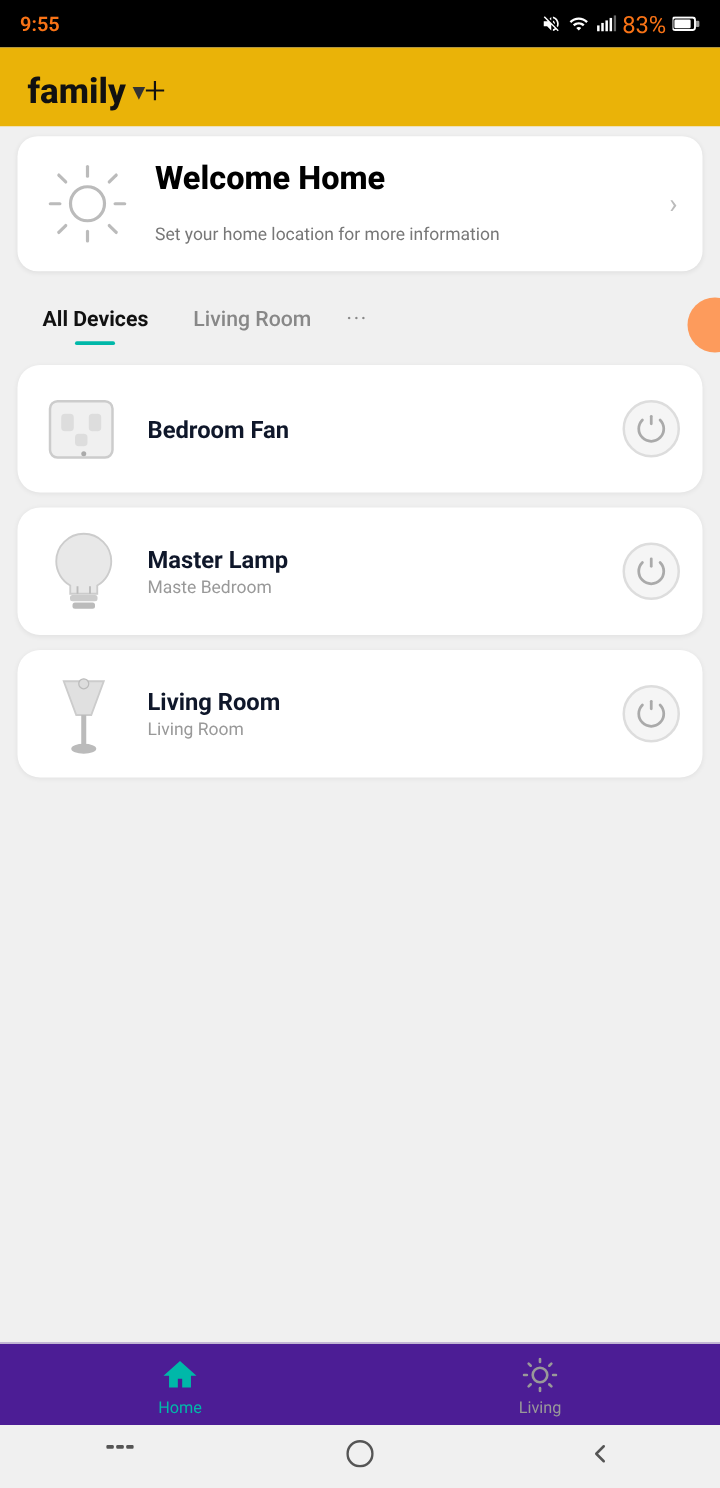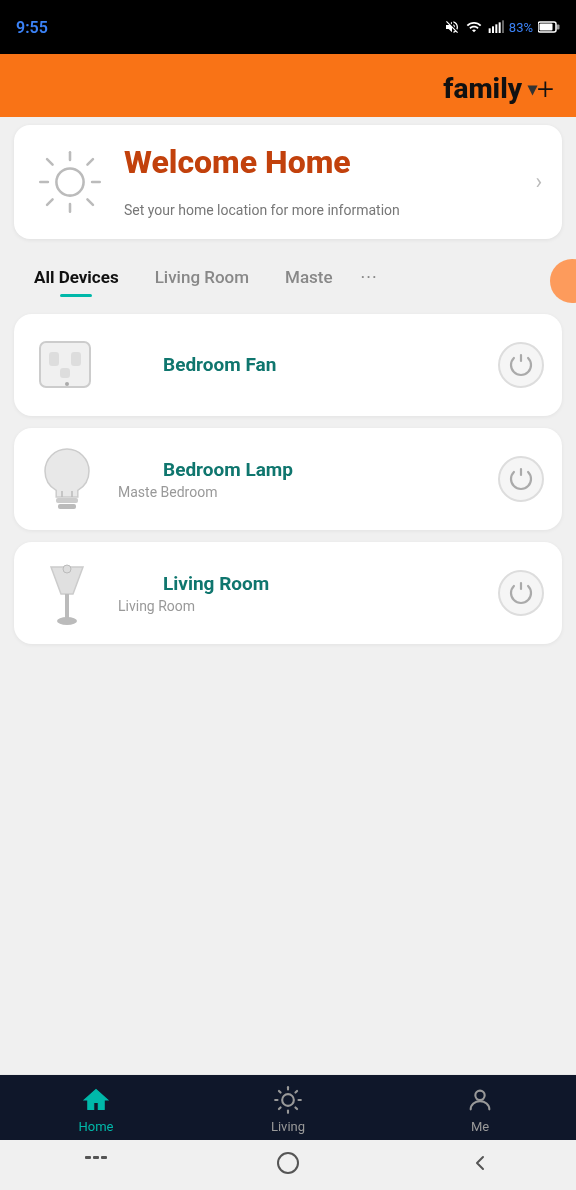--- a/index.html
+++ b/index.html
@@ -10,44 +10,44 @@
       background: #f0f0f0;
       font-family: -apple-system, BlinkMacSystemFont, 'Segoe UI', Roboto, sans-serif;
       display: flex;
       flex-direction: column;
       overflow-x: hidden;
     }
 
     
     .status-bar {
       background: #000;
-      color: #3b82f6;
+      color: #f97316;
       display: flex;
       justify-content: space-between;
       align-items: center;
       padding: 6px 16px;
-      height: 54px;
+      height: 38px;
       flex-shrink: 0;
     }
     .status-time {
       font-size: 16px;
       font-weight: 600;
     }
     .status-icons {
       display: flex;
       align-items: center;
       gap: 5px;
       font-size: 13px;
     }
 
     
     .header {
-      background: #f97316;
-      display: flex;
-      justify-content: flex-end;
+      background: #eab308;
+      display: flex;
+      justify-content: flex-start;
       align-items: center;
       padding: 18px 22px 12px;
       flex-shrink: 0;
     }
     .header-family {
       display: flex;
       align-items: center;
       gap: 6px;
       font-size: 26px;
       font-weight: 700;
@@ -87,23 +87,23 @@
       justify-content: center;
     }
     .sun-svg {
       width: 68px;
       height: 68px;
     }
     .welcome-text {
       flex: 1;
     }
     .welcome-title {
-      font-size: 32px;
+      font-size: 26px;
       font-weight: 800;
-      color: #c2410c;
+      color: #000000;
       line-height: 1.2;
     }
     .welcome-subtitle {
       font-size: 14px;
       color: #777;
       margin-top: 20px;
       line-height: 1.4;
     }
     .welcome-chevron {
       color: #bbb;
@@ -179,22 +179,21 @@
       display: flex;
       align-items: center;
       justify-content: center;
     }
     .device-info {
       flex: 1;
     }
     .device-name {
       font-size: 19px;
       font-weight: 700;
-      color: #0f766e;
-      margin-left: 45px;
+      color: #0f172a;
     }
     .device-location {
       font-size: 14px;
       color: #999;
       margin-top: 3px;
     }
     .power-btn {
       width: 46px;
       height: 46px;
       border-radius: 50%;
@@ -208,21 +207,21 @@
       color: #aaa;
       font-size: 20px;
     }
     .power-btn svg {
       width: 24px;
       height: 24px;
     }
 
     
     .bottom-nav {
-      background: #0f172a;
+      background: #4c1d95;
       border-top: 1px solid #e8e8e8;
       display: flex;
       justify-content: space-around;
       align-items: center;
       padding: 10px 0 6px;
       flex-shrink: 0;
     }
     .nav-item {
       display: flex;
       flex-direction: column;
@@ -295,21 +294,21 @@
     </svg>
 
     <svg width="16" height="16" viewBox="0 0 24 24" fill="white">
       <path d="M1 9l2 2c4.97-4.97 13.03-4.97 18 0l2-2C16.93 2.93 7.08 2.93 1 9z" opacity="0"></path>
       <rect x="1" y="14" width="3" height="7" fill="white"></rect>
       <rect x="6" y="11" width="3" height="10" fill="white"></rect>
       <rect x="11" y="8" width="3" height="13" fill="white"></rect>
       <rect x="16" y="5" width="3" height="16" fill="white"></rect>
       <rect x="21" y="2" width="3" height="19" fill="white" opacity="0.4"></rect>
     </svg>
-    <span style="font-size:13px;">83%</span>
+    <span style="font-size:19px;">83%</span>
 
     <svg width="22" height="12" viewBox="0 0 22 12" fill="white">
       <rect x="0" y="1" width="18" height="10" rx="2" ry="2" fill="none" stroke="white" stroke-width="1.5"></rect>
       <rect x="1.5" y="2.5" width="13" height="7" rx="1" ry="1" fill="white"></rect>
       <rect x="18.5" y="3.5" width="3" height="5" rx="1" ry="1" fill="white" opacity="0.6"></rect>
     </svg>
   </div>
 </div>
 
 <div class="header">
@@ -344,23 +343,20 @@
 </div>
 
 <div class="tabs-row" style="position:relative; overflow:hidden;">
   <div class="tabs-container">
     <div class="tab active">
       <span>All Devices</span>
     </div>
     <div class="tab">
       <span>Living Room</span>
     </div>
-    <div class="tab">
-      <span>Maste</span>
-    </div>
     <div class="tab-more">···</div>
   </div>
 
   <div style="position:absolute; right:-18px; top:50%; transform:translateY(-50%); width:44px; height:44px; background:#ff8c42; border-radius:50%; opacity:0.85;"></div>
 </div>
 
 <div class="devices-list">
 
   <div class="device-card">
     <div class="device-icon-area">
@@ -394,21 +390,21 @@
         <path d="M29 4C16.85 4 7 13.85 7 26c0 8.28 4.5 15.5 11.2 19.4V52h21.6v-6.6C46.5 41.5 51 34.28 51 26 51 13.85 41.15 4 29 4z" fill="#e8e8e8" stroke="#ccc" stroke-width="1.5"></path>
 
         <rect x="18" y="53" width="22" height="5" rx="2" fill="#ccc"></rect>
         <rect x="20" y="59" width="18" height="5" rx="2" fill="#bbb"></rect>
 
         <line x1="24" y1="52" x2="24" y2="46" stroke="#bbb" stroke-width="1.5"></line>
         <line x1="34" y1="52" x2="34" y2="46" stroke="#bbb" stroke-width="1.5"></line>
       </svg>
     </div>
     <div class="device-info">
-      <div class="device-name">Bedroom Lamp</div>
+      <div class="device-name">Master Lamp</div>
       <div class="device-location">Maste Bedroom</div>
     </div>
     <div class="power-btn">
       <svg viewBox="0 0 24 24" fill="none" stroke="#aaa" stroke-width="2.2" stroke-linecap="round">
         <path d="M12 2v6"></path>
         <path d="M19.07 4.93A10 10 0 1 1 4.93 4.93"></path>
       </svg>
     </div>
   </div>
 
@@ -460,29 +456,20 @@
         <line x1="4.22" y1="4.22" x2="5.64" y2="5.64"></line>
         <line x1="18.36" y1="18.36" x2="19.78" y2="19.78"></line>
         <line x1="1" y1="12" x2="3" y2="12"></line>
         <line x1="21" y1="12" x2="23" y2="12"></line>
         <line x1="4.22" y1="19.78" x2="5.64" y2="18.36"></line>
         <line x1="18.36" y1="5.64" x2="19.78" y2="4.22"></line>
       </svg>
     </div>
     <span class="nav-label">Living</span>
   </div>
-  <div class="nav-item">
-    <div class="nav-icon">
-      <svg width="28" height="28" viewBox="0 0 24 24" fill="none" stroke="#999" stroke-width="1.8" stroke-linecap="round">
-        <circle cx="12" cy="8" r="4"></circle>
-        <path d="M4 20c0-4 3.6-7 8-7s8 3 8 7"></path>
-      </svg>
-    </div>
-    <span class="nav-label">Me</span>
-  </div>
 </div>
 
 <div class="android-nav">
   <div class="android-nav-btn">
     <svg width="22" height="16" viewBox="0 0 22 16" fill="none">
       <rect x="0" y="1" width="6" height="3" rx="1" fill="#555"></rect>
       <rect x="8" y="1" width="6" height="3" rx="1" fill="#555"></rect>
       <rect x="16" y="1" width="6" height="3" rx="1" fill="#555"></rect>
     </svg>
   </div>

